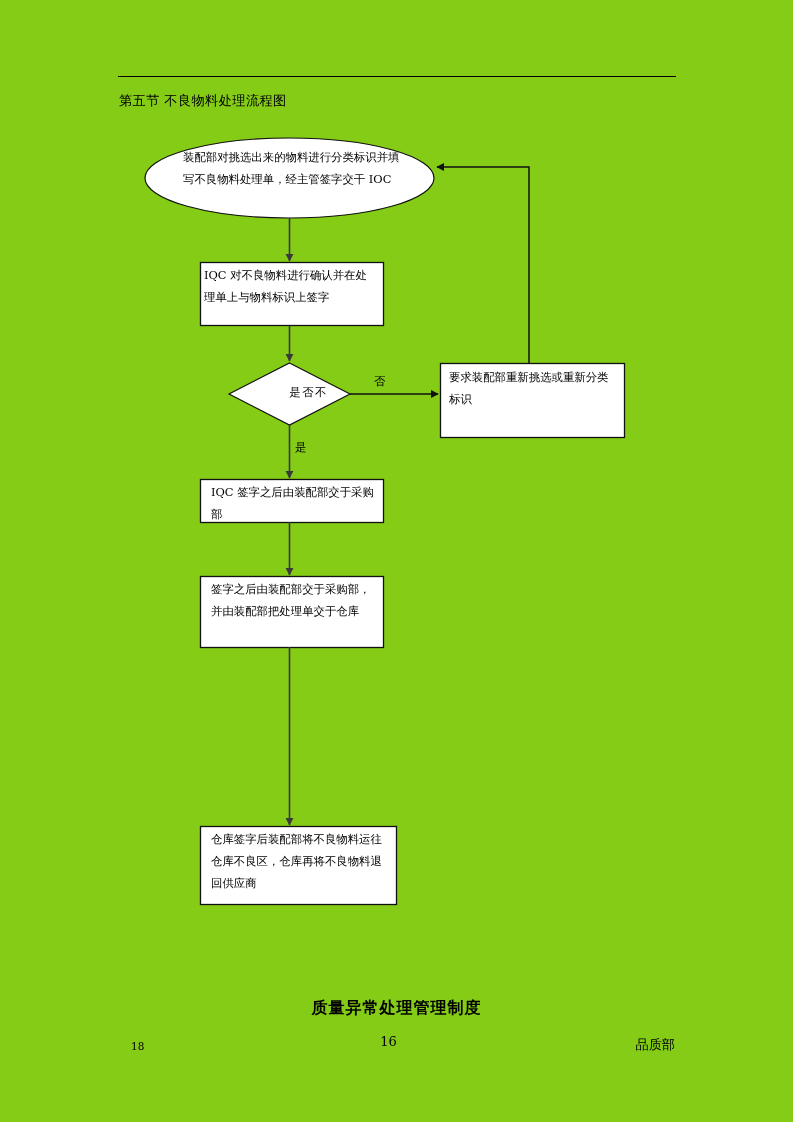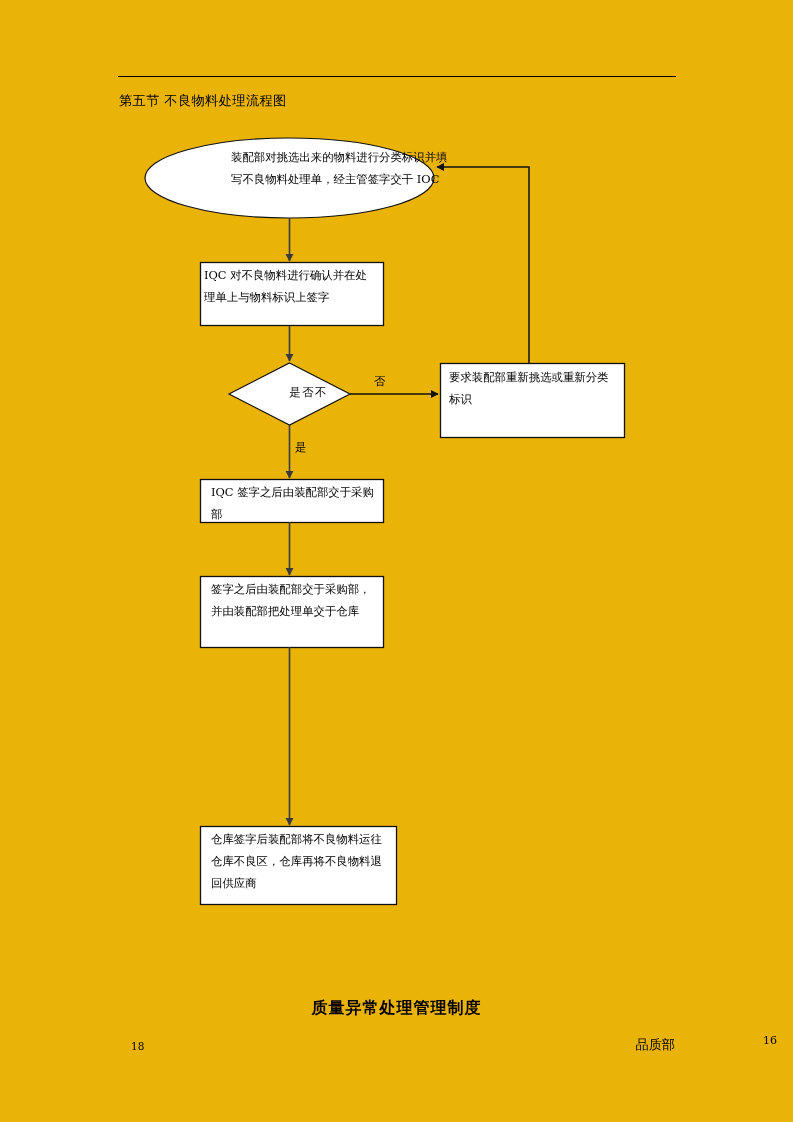--- a/index.html
+++ b/index.html
@@ -10,21 +10,21 @@
   }
   body {
     font-family: "DejaVu Serif", "Liberation Serif", serif;
     color: #000000;
   }
   #page {
     position: relative;
     width: 793px;
     height: 1122px;
     overflow: hidden;
-    background: #eab308;
+    background: #84cc16;
   }
 
   
   .header-rule {
     position: absolute;
     left: 118px;
     top: 76px;
     width: 558px;
     height: 0;
     border-top: 1.6px solid #000;
@@ -65,21 +65,20 @@
     font-size: 11.4px;
     line-height: 14px;
     color: #000;
   }
 
   
   #ellipse-text {
     left: 183px;
     top: 146px;
     width: 224px;
-    margin-left: 48px;
   }
   
   #box1-text {
     left: 204px;
     top: 264px;
     width: 166px;
   }
   
   #diamond-text {
     left: 253px;
@@ -137,22 +136,22 @@
     position: absolute;
     left: 131px;
     top: 1040px;
     font-size: 10.5px;
   }
   .footer-center {
     position: absolute;
     left: 0;
     top: 1034px;
     width: 777px;
-    text-align: right;
-    font-size: 11px;
+    text-align: center;
+    font-size: 13px;
   }
   .footer-right {
     position: absolute;
     right: 118px;
     top: 1036px;
     font-size: 13.2px;
   }
 </style>
 </head>
 <body>

